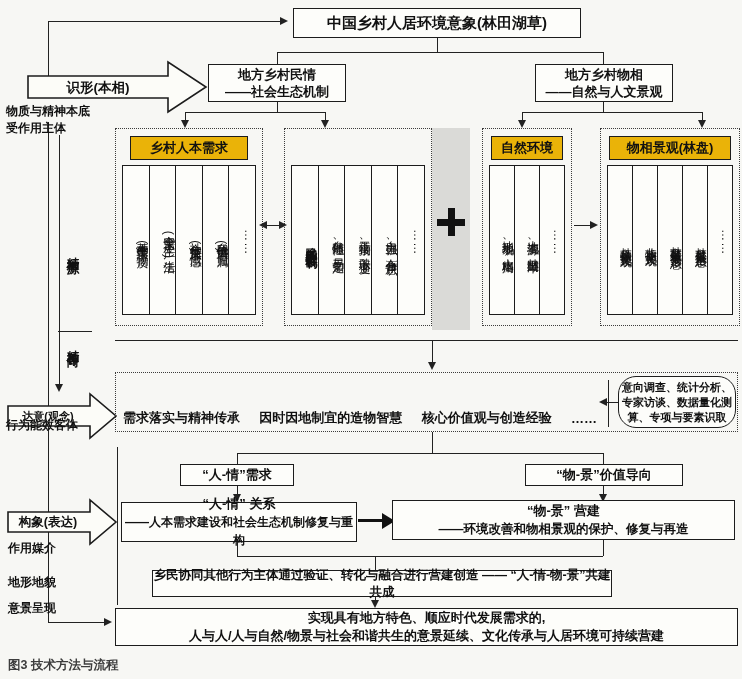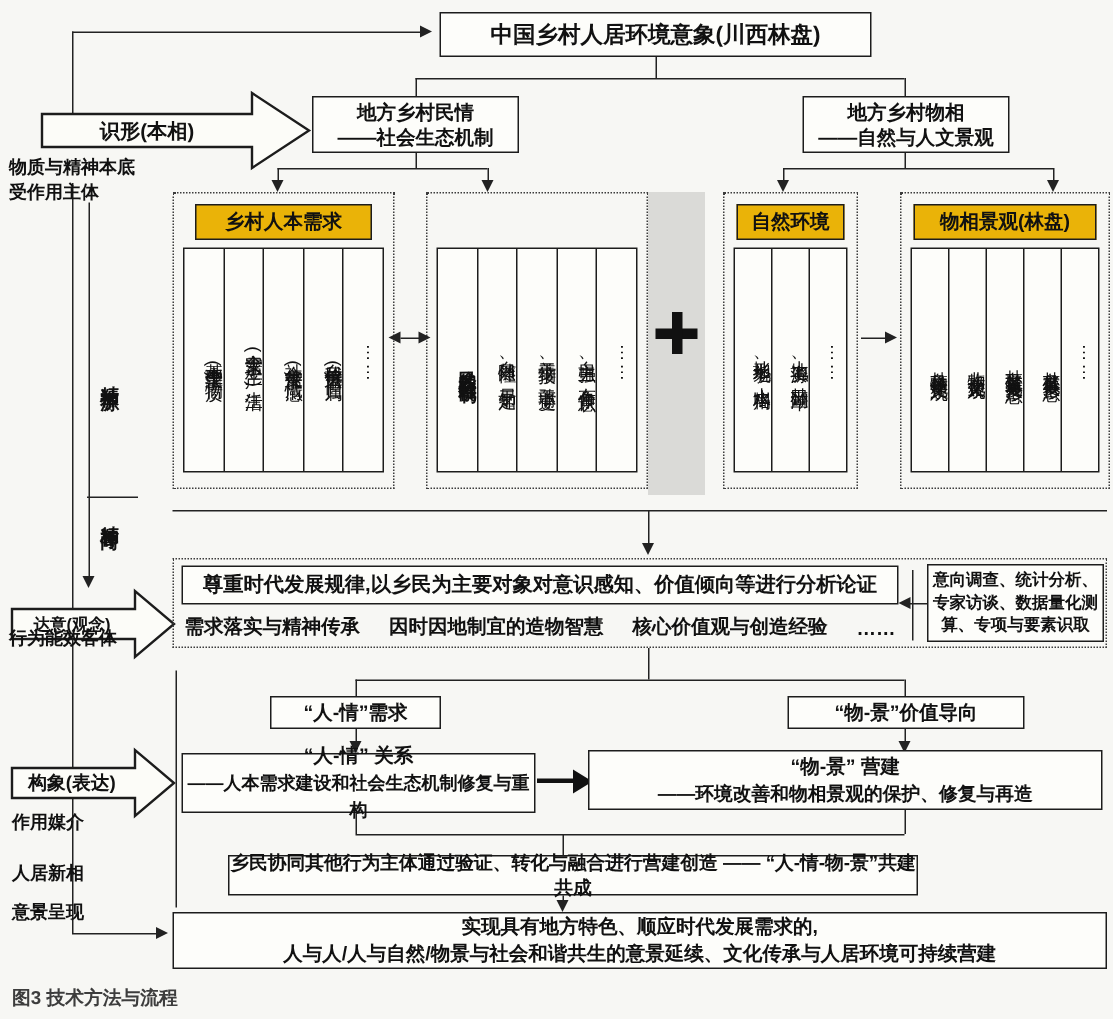--- a/index.html
+++ b/index.html
@@ -66,23 +66,23 @@
   </svg>
   <div class="stagelab" style="left:9px;top:406px;width:78px;height:20px;font-size:11px;">达意(观念)</div>
   <div class="sublab" style="left:6px;top:417px;">行为能效客体</div>
 
   <svg style="left:6px;top:498px;" width="114" height="48" viewBox="0 0 114 48">
     <polygon points="2,14 84,14 84,2 110,24 84,46 84,34 2,34" fill="#fcfcf8" stroke="#1c1c1c" stroke-width="1.6"></polygon>
   </svg>
   <div class="stagelab" style="left:9px;top:512px;width:78px;height:20px;font-size:12.5px;">构象(表达)</div>
   <div class="sublab" style="left:8px;top:540px;">作用媒介</div>
   <div class="sublab" style="left:8px;top:556px;margin-top:44px;">意景呈现</div>
-  <div class="sublab" style="left:8px;top:574px;">人居新相</div>
-
-  <div class="box ctr b" style="left:293px;top:8px;width:288px;height:30px;font-size:15px;border-width:1.6px;">中国乡村人居环境意象(川西林盘)</div>
+  <div class="sublab" style="left:8px;top:574px;">地形地貌</div>
+
+  <div class="box ctr b" style="left:293px;top:8px;width:288px;height:30px;font-size:15px;border-width:1.6px;">中国乡村人居环境意象(林田湖草)</div>
 
   <div class="vl" style="left:437px;top:38px;height:14px;"></div>
   <div class="hl" style="left:277px;top:52px;width:326px;"></div>
   <div class="vl" style="left:277px;top:52px;height:12px;"></div>
   <div class="vl" style="left:603px;top:52px;height:12px;"></div>
 
   <div class="box ctr col2" style="left:208px;top:64px;width:138px;height:38px;font-size:13px;font-weight:bold;line-height:17px;">
     <span>地方乡村民情</span>
     <span>——社会生态机制</span>
   </div>
@@ -152,31 +152,30 @@
   <div class="ah ah-l" style="left:259px;top:221px;"></div>
   <div class="ah ah-r" style="left:279px;top:221px;"></div>
   <div class="hl" style="left:574px;top:225px;width:18px;"></div>
   <div class="ah ah-r" style="left:590px;top:221px;"></div>
 
   <div class="hl" style="left:115px;top:340px;width:623px;"></div>
   <div class="vl" style="left:432px;top:340px;height:23px;"></div>
   <div class="ah ah-d" style="left:428px;top:362px;"></div>
 
   <div class="dotbox" style="left:115px;top:372px;width:623px;height:60px;"></div>
-  <div class="box ctr b" style="left:121px;top:377px;width:478px;height:26px;font-size:13.5px;">尊重时代发展规律,以乡民为主要对象对意识感知、价值倾向等进行分析论证</div>
   <div style="position:absolute;left:123px;top:407px;width:474px;height:22px;display:flex;justify-content:space-between;align-items:center;font-size:13px;font-weight:bold;">
     <span>需求落实与精神传承</span>
     <span>因时因地制宜的造物智慧</span>
     <span>核心价值观与创造经验</span>
     <span>……</span>
   </div>
   <div class="vl" style="left:608px;top:380px;height:47px;"></div>
   <div class="hl" style="left:606px;top:402px;width:12px;"></div>
   <div class="ah ah-l" style="left:599px;top:398px;"></div>
-  <div class="box ctr b" style="left:618px;top:376px;width:118px;height:52px;font-size:11px;line-height:15px;padding:1px 3px;">意向调查、统计分析、专家访谈、数据量化测算、专项与要素识取</div>
+  <div class="box ctr b" style="left:618px;top:376px;width:118px;height:52px;font-size:11px;line-height:15px;padding:1px 3px;border-radius:18px;">意向调查、统计分析、专家访谈、数据量化测算、专项与要素识取</div>
 
   <div class="vl" style="left:432px;top:432px;height:21px;"></div>
   <div class="hl" style="left:237px;top:453px;width:366px;"></div>
   <div class="vl" style="left:237px;top:453px;height:11px;"></div>
   <div class="vl" style="left:603px;top:453px;height:11px;"></div>
   <div class="vl" style="left:117px;top:447px;height:158px;"></div>
 
   <div class="box ctr b" style="left:180px;top:464px;width:114px;height:22px;font-size:13px;">“人-情”需求</div>
   <div class="box ctr b" style="left:525px;top:464px;width:158px;height:22px;font-size:13px;">“物-景”价值导向</div>
   <div class="vl" style="left:237px;top:486px;height:9px;"></div>

